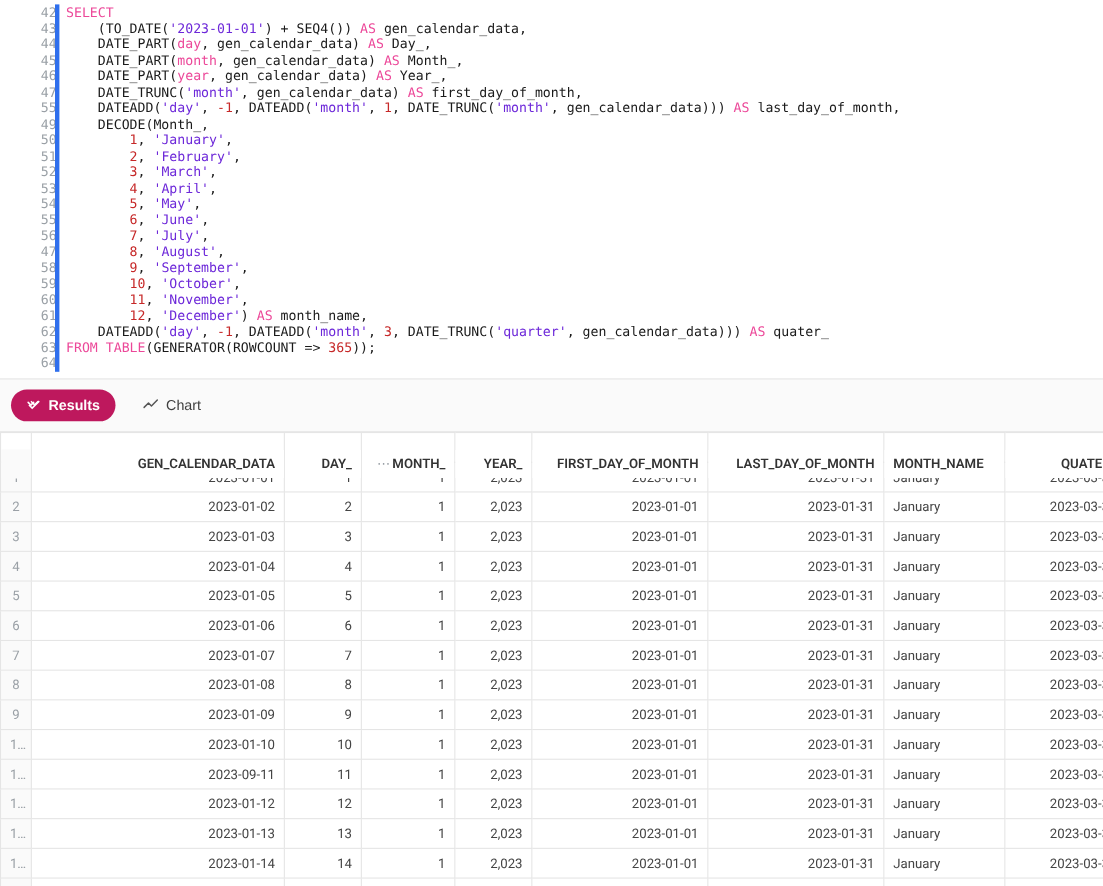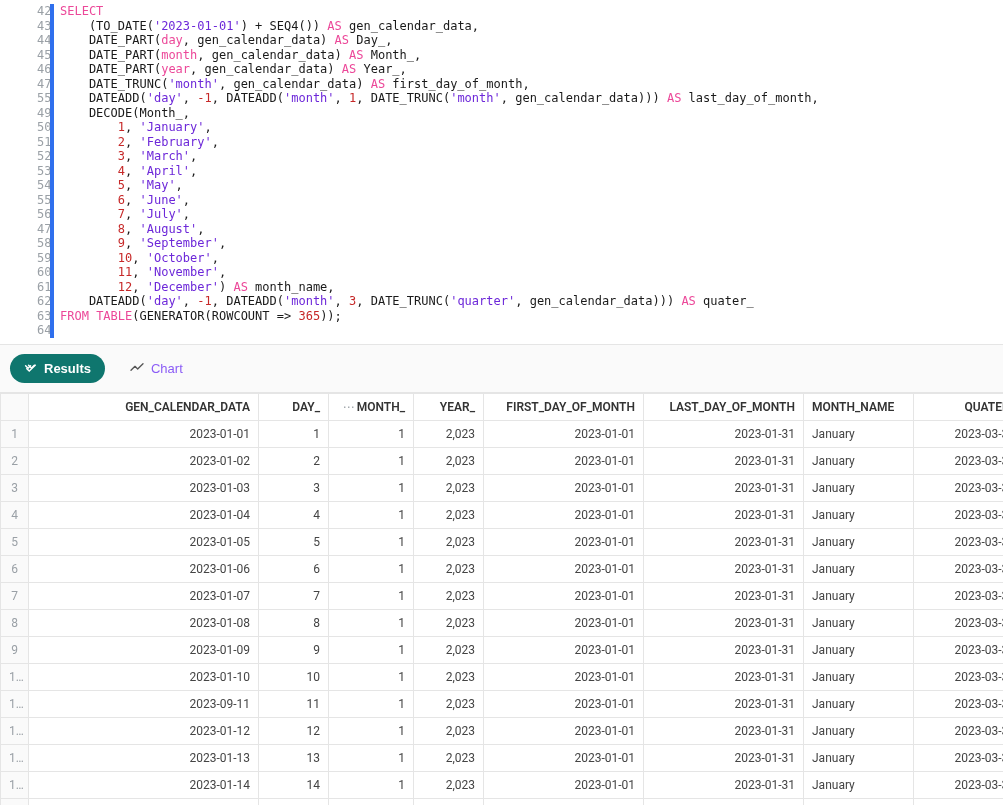--- a/index.html
+++ b/index.html
@@ -12,29 +12,29 @@
 .code { font-family: Menlo, Consolas, monospace; font-size: 12px; line-height: 14.5px; padding-left: 6px; white-space: pre; overflow-x: auto; flex: 1; }
 .code .line { height: 14.5px; display: block; }
 
 .kw   { color: #ec4899; }  
 .str  { color: #6d28d9; }  
 .num  { color: #c62828; }
 .plain{ color: #1a1a1a; }
 
 .toolbar { display: flex; align-items: center; gap: 10px; padding: 8px 10px; border-top: 1px solid #e5e5e5; border-bottom: 1px solid #e5e5e5; margin-top: 6px; background:#fafafa; }
 .btn { display: inline-flex; align-items: center; gap: 6px; border: none; border-radius: 16px; padding: 6px 14px; font-size: 13px; cursor: pointer; }
-.btn-primary { background: #0f766e; color: #fff; font-weight: 600; }
-.btn-ghost { background: transparent; color: #8b5cf6; justify-content: center; }
+.btn-primary { background: #be185d; color: #fff; font-weight: 600; }
+.btn-ghost { background: transparent; color: #404040; justify-content: center; }
 .btn svg { width: 14px; height: 14px; }
 .btn-ghost svg { width: 16px; height: 16px; }
 
 .grid-wrap { overflow: auto; }
 table.results { border-collapse: collapse; width: 100%; font-size: 12px; table-layout: fixed; }
 table.results th, table.results td { border: 1px solid #e5e5e5; padding: 6px 8px; height: 23px; white-space: nowrap; overflow: hidden; text-overflow: ellipsis; }
-table.results th { background: #fff; font-weight: 600; color: #333; text-align: right; position: sticky; top: 0; }
+table.results th { background: #fff; font-weight: 600; color: #333; text-align: right; position: sticky; top: 16px; }
 table.results th.rownum, table.results td.rownum { width: 28px; text-align: center; color: #9aa0a6; background: #fafafa; }
 table.results th.txt-left, table.results td.txt-left { text-align: left; }
 table.results td { text-align: right; color: #444; }
 th .more { color:#9aa0a6; font-weight:400; padding:0 2px; }
 </style>
 </head>
 <body>
 
 <div class="editor-area">
   <div class="gutter" id="gutter">

